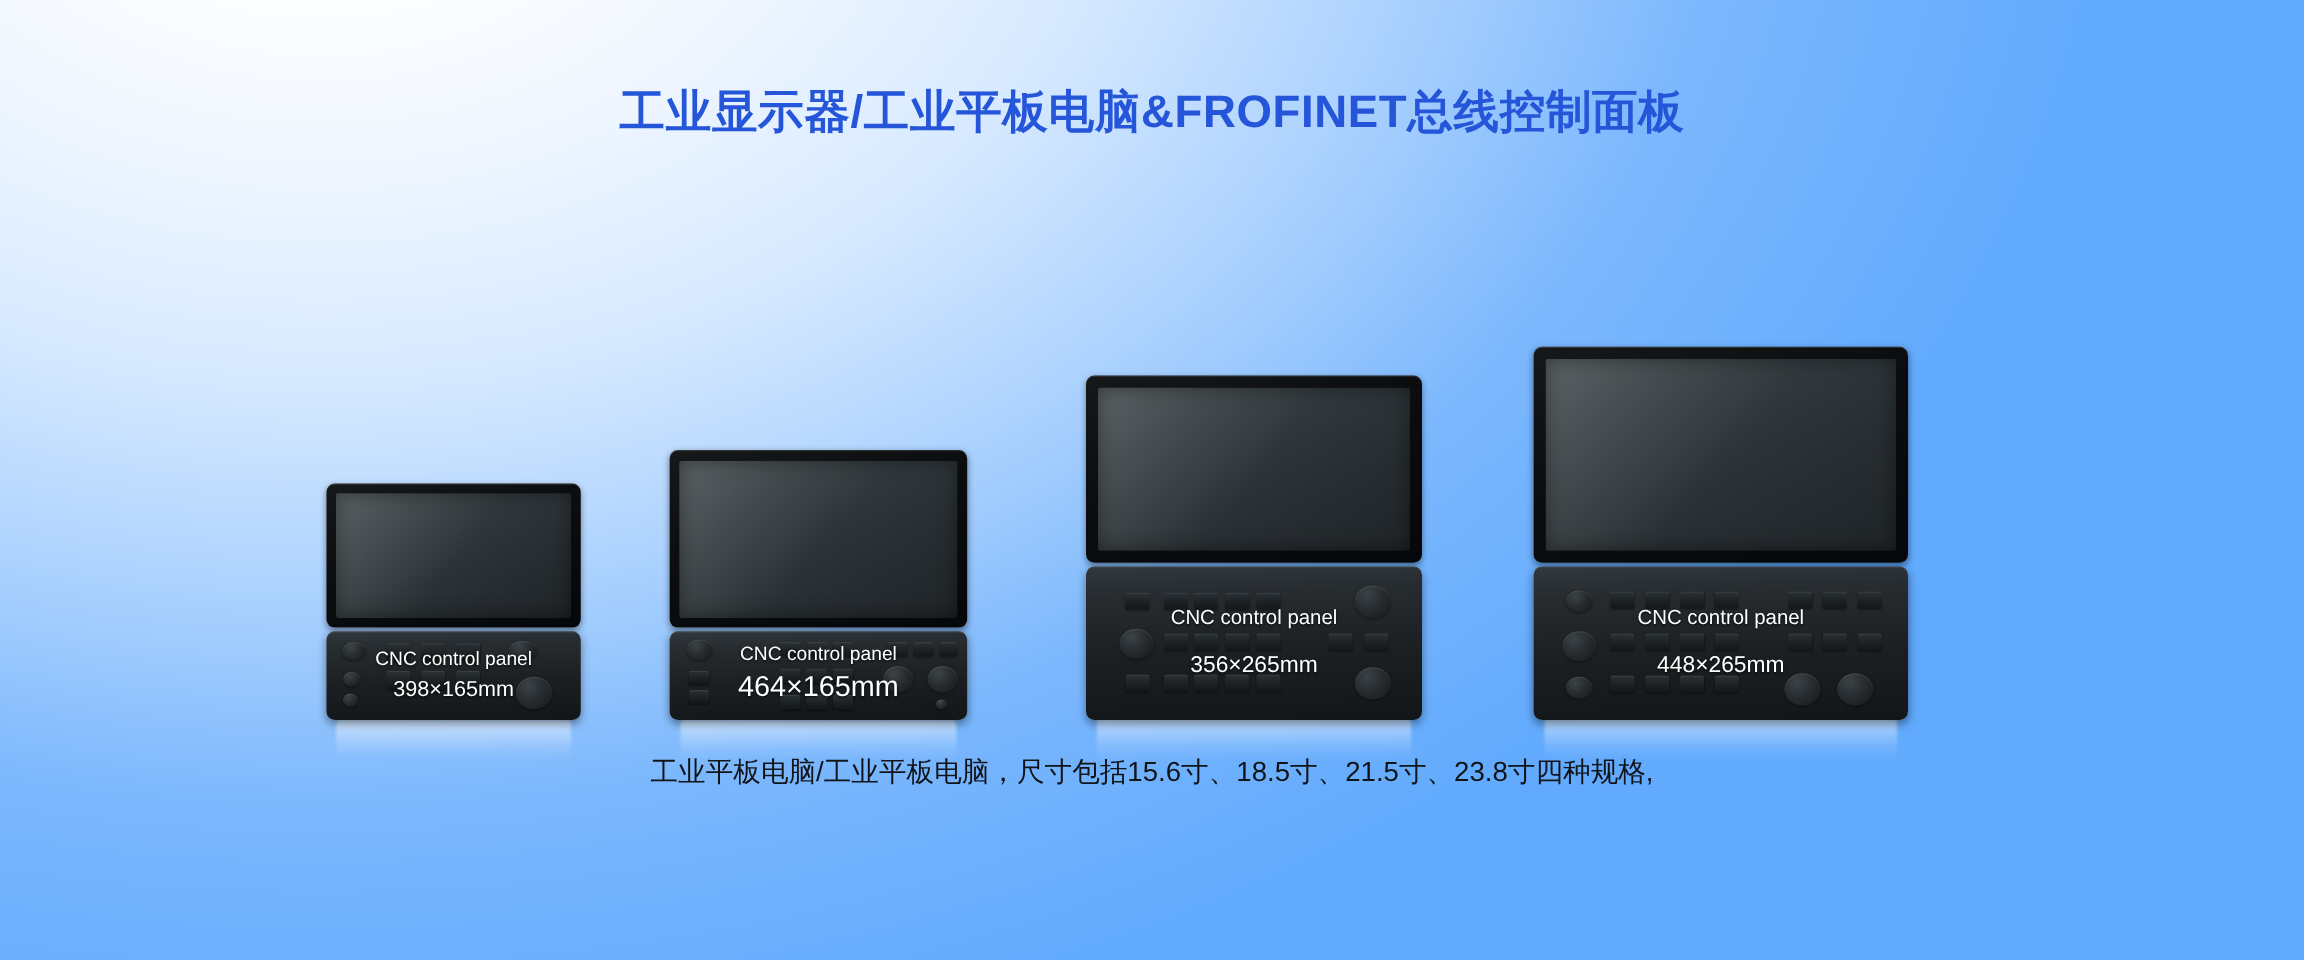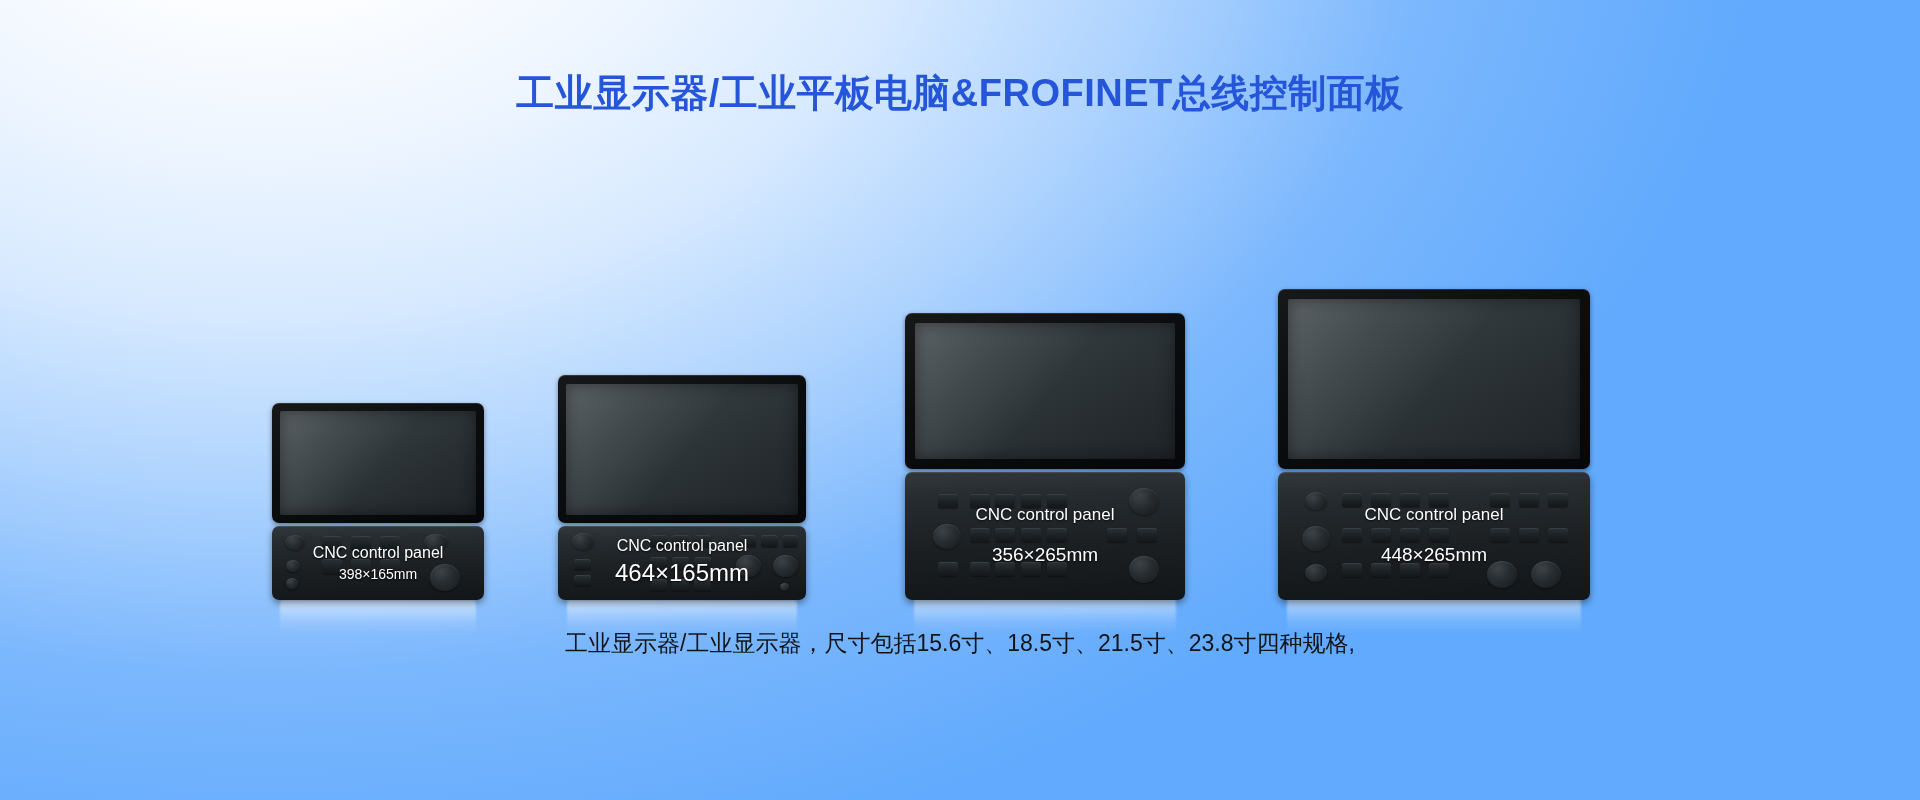--- a/index.html
+++ b/index.html
@@ -184,21 +184,21 @@
           <div class="key" style="left:79px;  top:10px; width:20px; height:15px;"></div>
           <div class="key" style="left:108px; top:10px; width:20px; height:15px;"></div>
           <div class="key" style="left:50px;  top:33px; width:20px; height:15px;"></div>
           <div class="key" style="left:79px;  top:33px; width:20px; height:15px;"></div>
           <div class="key" style="left:108px; top:33px; width:20px; height:15px;"></div>
           <div class="knob" style="left:152px; top:8px;  width:24px; height:16px;"></div>
           <div class="knob" style="left:158px; top:38px; width:30px; height:27px;"></div>
         </div>
         <div class="panel-labels">
           <div class="panel-title" style="font-size:16px;">CNC control panel</div>
-          <div class="panel-size" style="font-size:14px;">398×165mm</div>
+          <div class="panel-size" style="font-size:18px;">398×165mm</div>
         </div>
       </div>
     </div>
 
     <div class="device" style="left:558px; width:248px;">
       <div class="reflection" style="width:230px; height:34px;"></div>
 
       <div class="monitor" style="width:248px; height:148px;">
         <div class="screen" style="left:8px; top:9px; right:8px; bottom:8px;"></div>
       </div>
@@ -303,16 +303,16 @@
         <div class="panel-labels">
           <div class="panel-title" style="font-size:17px; margin-bottom:14px;">CNC control panel</div>
           <div class="panel-size" style="font-size:19px;">448×265mm</div>
         </div>
       </div>
     </div>
 
   </div>
 
   <div class="caption">
-    <div>工业显示器/工业显示器，尺寸包括15.6寸、18.5寸、21.5寸、23.8寸四种规格,</div>
+    <div>工业平板电脑/工业平板电脑，尺寸包括15.6寸、18.5寸、21.5寸、23.8寸四种规格,</div>
   </div>
 
 </div>
 
 </body></html>

